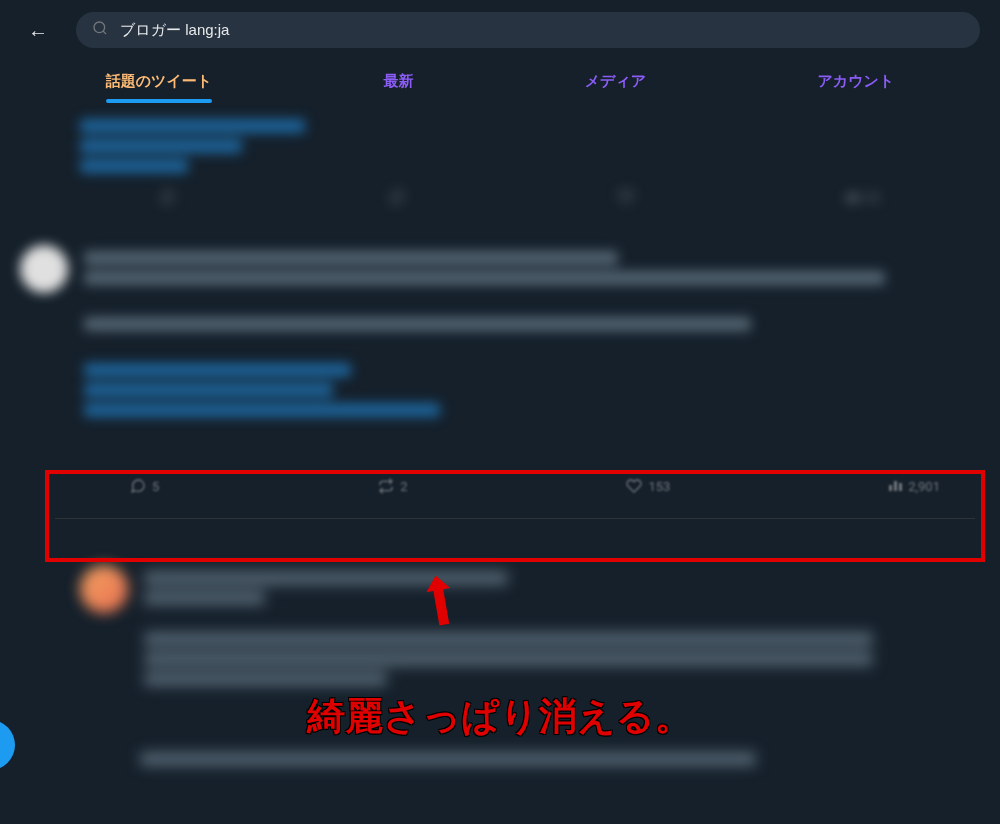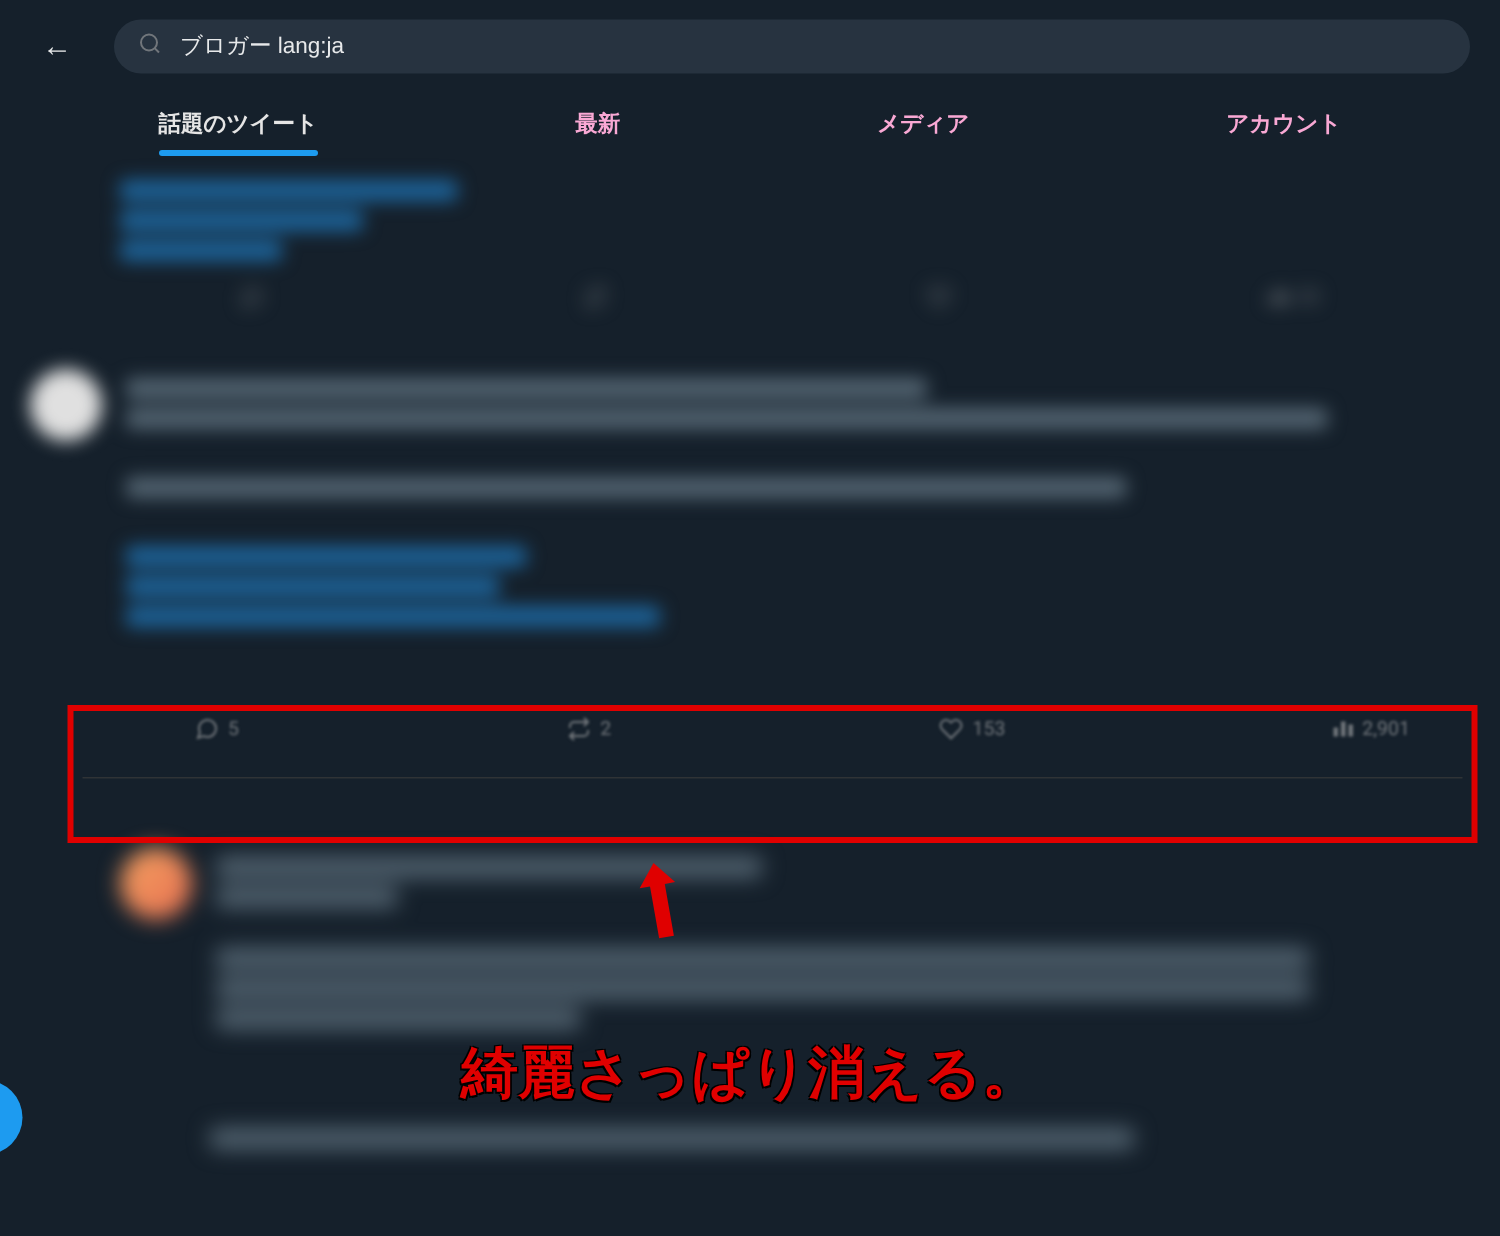--- a/index.html
+++ b/index.html
@@ -49,28 +49,28 @@
       font-size: 15px;
       outline: none;
     }
     .tabs {
       display: flex;
       justify-content: space-around;
       padding: 0 20px;
     }
     .tab {
       padding: 12px 20px;
-      color: #f9a8d4;
+      color: #8b5cf6;
       font-size: 15px;
       font-weight: bold;
       cursor: pointer;
       position: relative;
     }
     .tab.active {
-      color: #e5e5e5;
+      color: #fdba74;
     }
     .tab.active::after {
       content: '';
       position: absolute;
       bottom: 0;
       left: 20px;
       right: 20px;
       height: 4px;
       background: #1d9bf0;
       border-radius: 2px;

